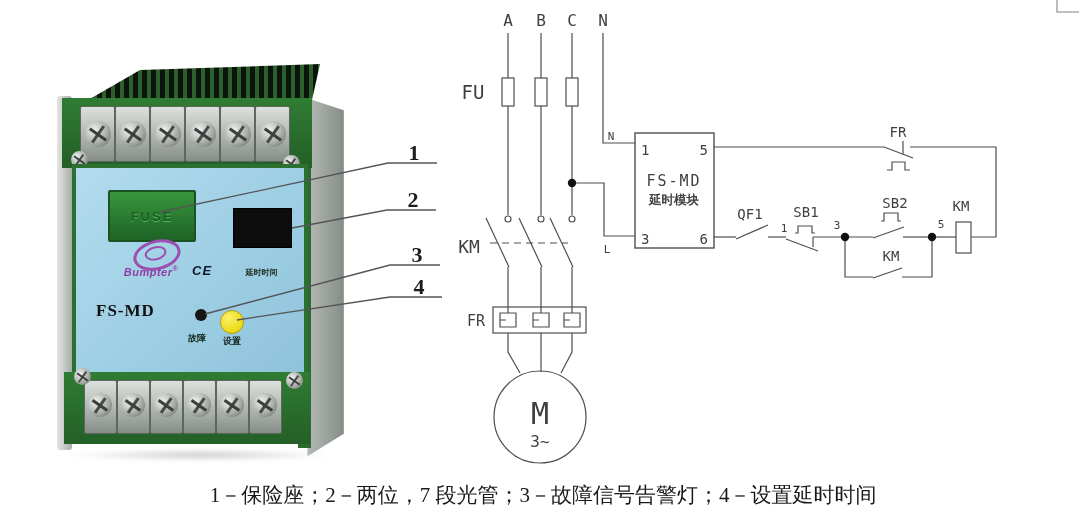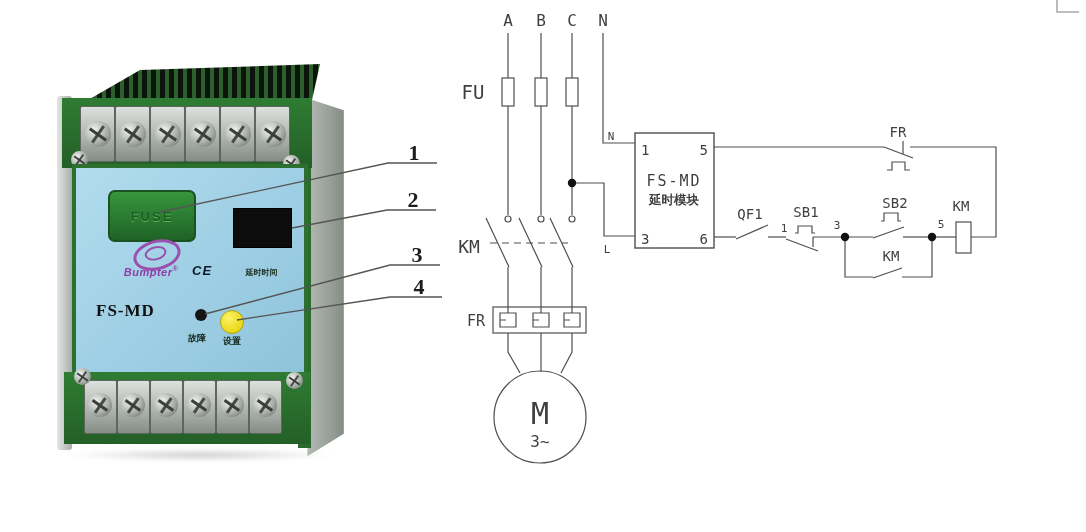--- a/index.html
+++ b/index.html
@@ -22,21 +22,21 @@
   .tcell{position:absolute;background:linear-gradient(180deg,#dde1dd,#aab0aa 60%,#868c86);
          border:1px solid #5f665f;border-radius:2px;}
   .screw{position:absolute;border-radius:50%;
          background:radial-gradient(circle at 35% 35%,#f2f2f2,#a8aea8 55%,#5f655c);}
   .screw::after{content:"";position:absolute;left:12%;top:45%;width:76%;height:11%;
          background:#3b3f3b;transform:rotate(35deg);}
   .screw::before{content:"";position:absolute;left:12%;top:45%;width:76%;height:11%;
          background:#474b47;transform:rotate(-55deg);}
   .panel{left:72px;top:164px;width:228px;height:208px;border:4px solid #2c7030;
          background:linear-gradient(135deg,#b2dcee,#9ccde3 60%,#8fc3da);}
-  .fuseholder{left:108px;top:190px;width:84px;height:48px;border:2px solid #1b5220;border-radius:7px;
+  .fuseholder{left:108px;top:190px;width:84px;height:48px;border:2px solid #1b5220;border-radius:2px;
          background:linear-gradient(180deg,#37963e,#1f6326);display:flex;align-items:center;justify-content:center;
          color:#1a5c22;font-weight:bold;font-size:13px;letter-spacing:2px;text-shadow:0 1px 0 #57b25e;}
   .blackwin{left:233px;top:208px;width:57px;height:38px;background:#0c0c0c;border:1px solid #000;}
   .winlabel{left:233px;top:247px;width:57px;text-align:center;font-size:8px;font-weight:bold;color:#1d2d1d;margin-top:20px;}
   .logo-swirl{left:133px;top:240px;width:42px;height:24px;border:3px solid #9b4fae;border-radius:50%;
          transform:rotate(-14deg);}
   .logo-swirl::after{content:"";position:absolute;left:9px;top:3px;width:18px;height:10px;
          border:2px solid #9b4fae;border-radius:50%;}
   .brand{left:116px;top:265px;width:70px;text-align:center;color:#8f3fa4;font-weight:bold;
          font-style:italic;font-size:11px;letter-spacing:.5px;}
@@ -218,13 +218,14 @@
       <path d="M436,210 H387 L292,228"></path>
       <path d="M440,265 H390 L205,314"></path>
       <path d="M442,297 H390 L237,320"></path>
     </g>
     <text x="414" y="160" font-size="22" text-anchor="middle" class="callout-num">1</text>
     <text x="413" y="207" font-size="22" text-anchor="middle" class="callout-num">2</text>
     <text x="417" y="262" font-size="22" text-anchor="middle" class="callout-num">3</text>
     <text x="419" y="294" font-size="22" text-anchor="middle" class="callout-num">4</text>
   </svg>
 
+  <div class="abs caption">1－保险座；2－两位，7 段光管；3－故障信号告警灯；4－设置延时时间</div>
 </div>
 
 </body></html>

